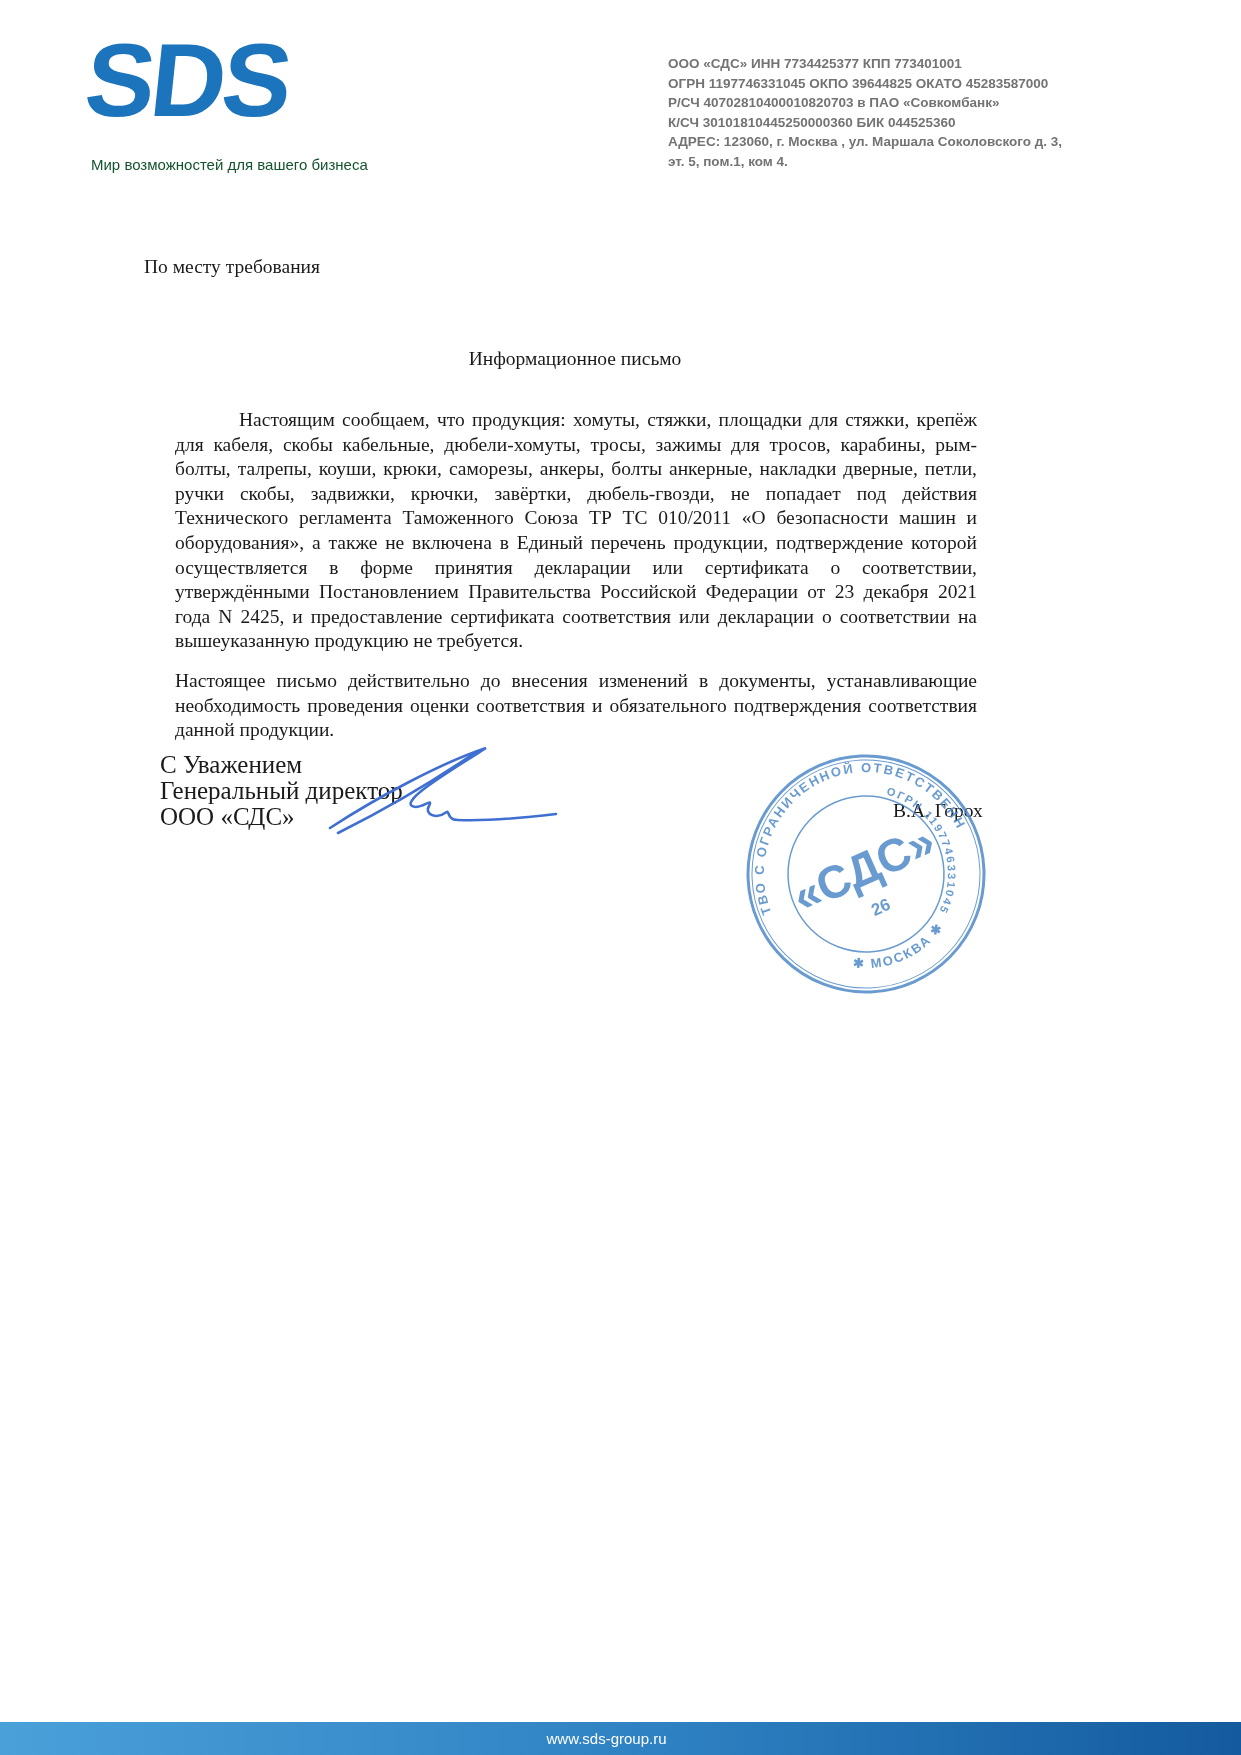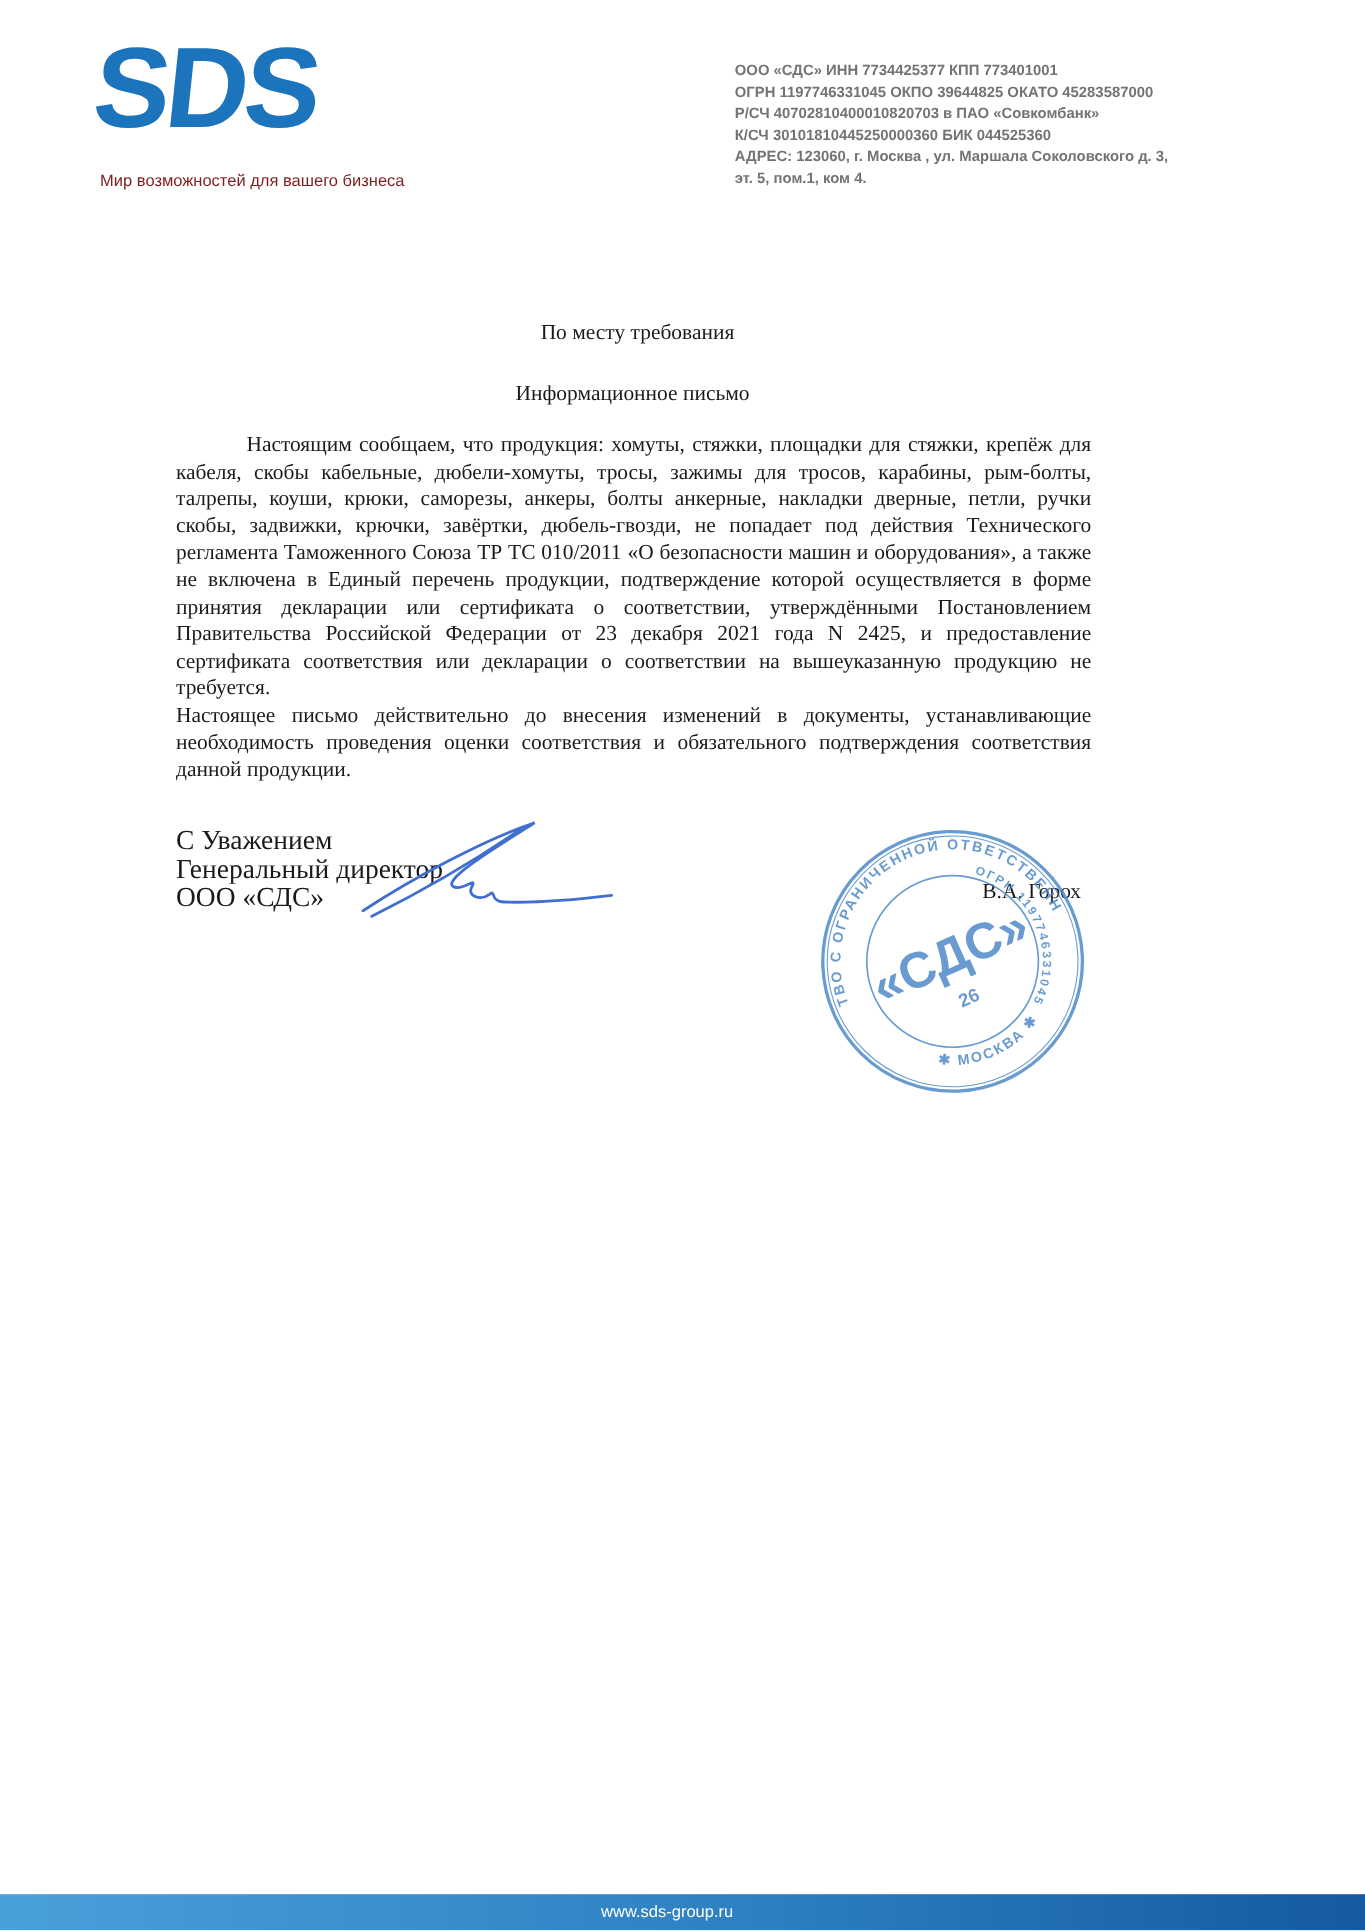--- a/index.html
+++ b/index.html
@@ -25,44 +25,43 @@
     letter-spacing: -4px;
     color: #1b74bc;
     transform: skewX(-6deg);
   }
   .tagline {
     position: absolute;
     left: 91px;
     top: 156px;
     font-family: "Liberation Sans", sans-serif;
     font-size: 15px;
-    color: #7f1d1d;
+    color: #14532d;
   }
   .company-details {
     position: absolute;
     left: 668px;
     top: 54px;
     width: 420px;
     font-family: "Liberation Sans", sans-serif;
     font-size: 13.5px;
     line-height: 19.5px;
     color: #737373;
     font-weight: 600;
   }
 
   
   .ref-block {
     position: absolute;
-    left: 156px;
+    left: 144px;
     top: 254px;
     width: 847px;
-    text-align: center;
+    text-align: left;
     font-size: 19.5px;
     line-height: 26px;
-    margin-top: 36px;
   }
 
   
   .letter-title {
     position: absolute;
     left: 160px;
     top: 348px;
     width: 830px;
     text-align: center;
     font-size: 19.5px;
@@ -71,21 +70,21 @@
   
   .letter-body {
     position: absolute;
     left: 160px;
     top: 393px;
     width: 832px;
     font-size: 19.5px;
     line-height: 24.6px;
     text-align: justify;
   }
-  .letter-body p { margin: 0; }
+  .letter-body p { margin: 15px; }
   .letter-body p.first { text-indent: 64px; }
 
   
   .closing {
     position: absolute;
     left: 160px;
     top: 752px;
     font-size: 25px;
     line-height: 26px;
   }

